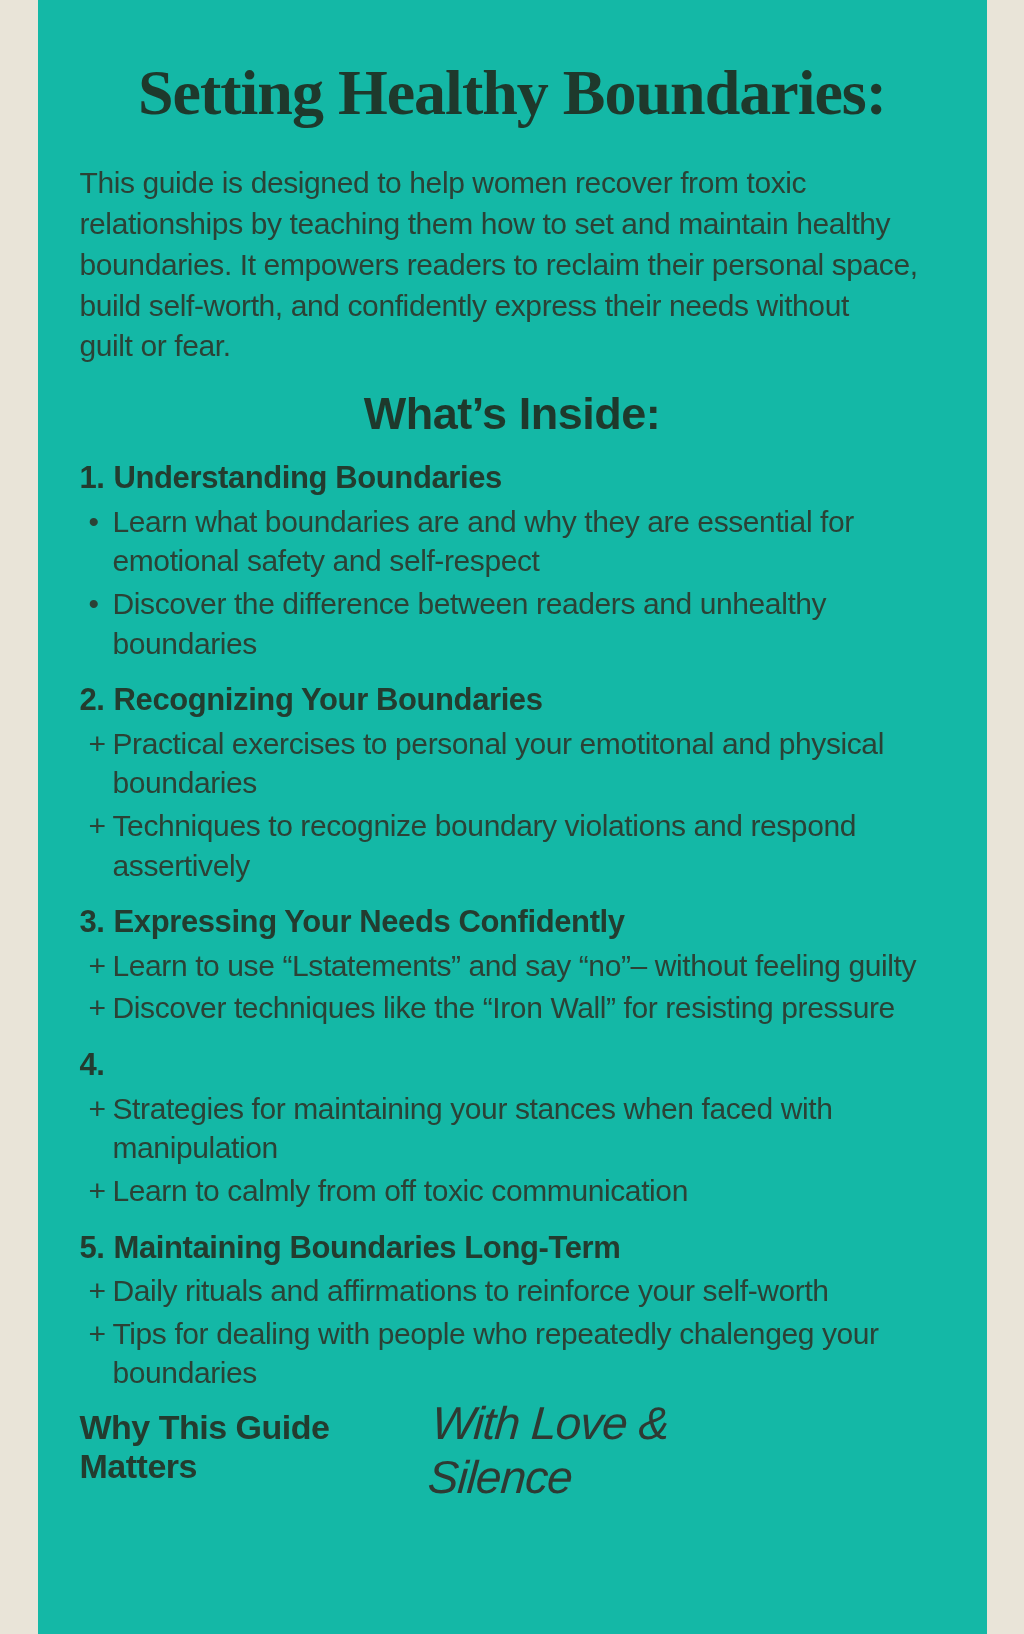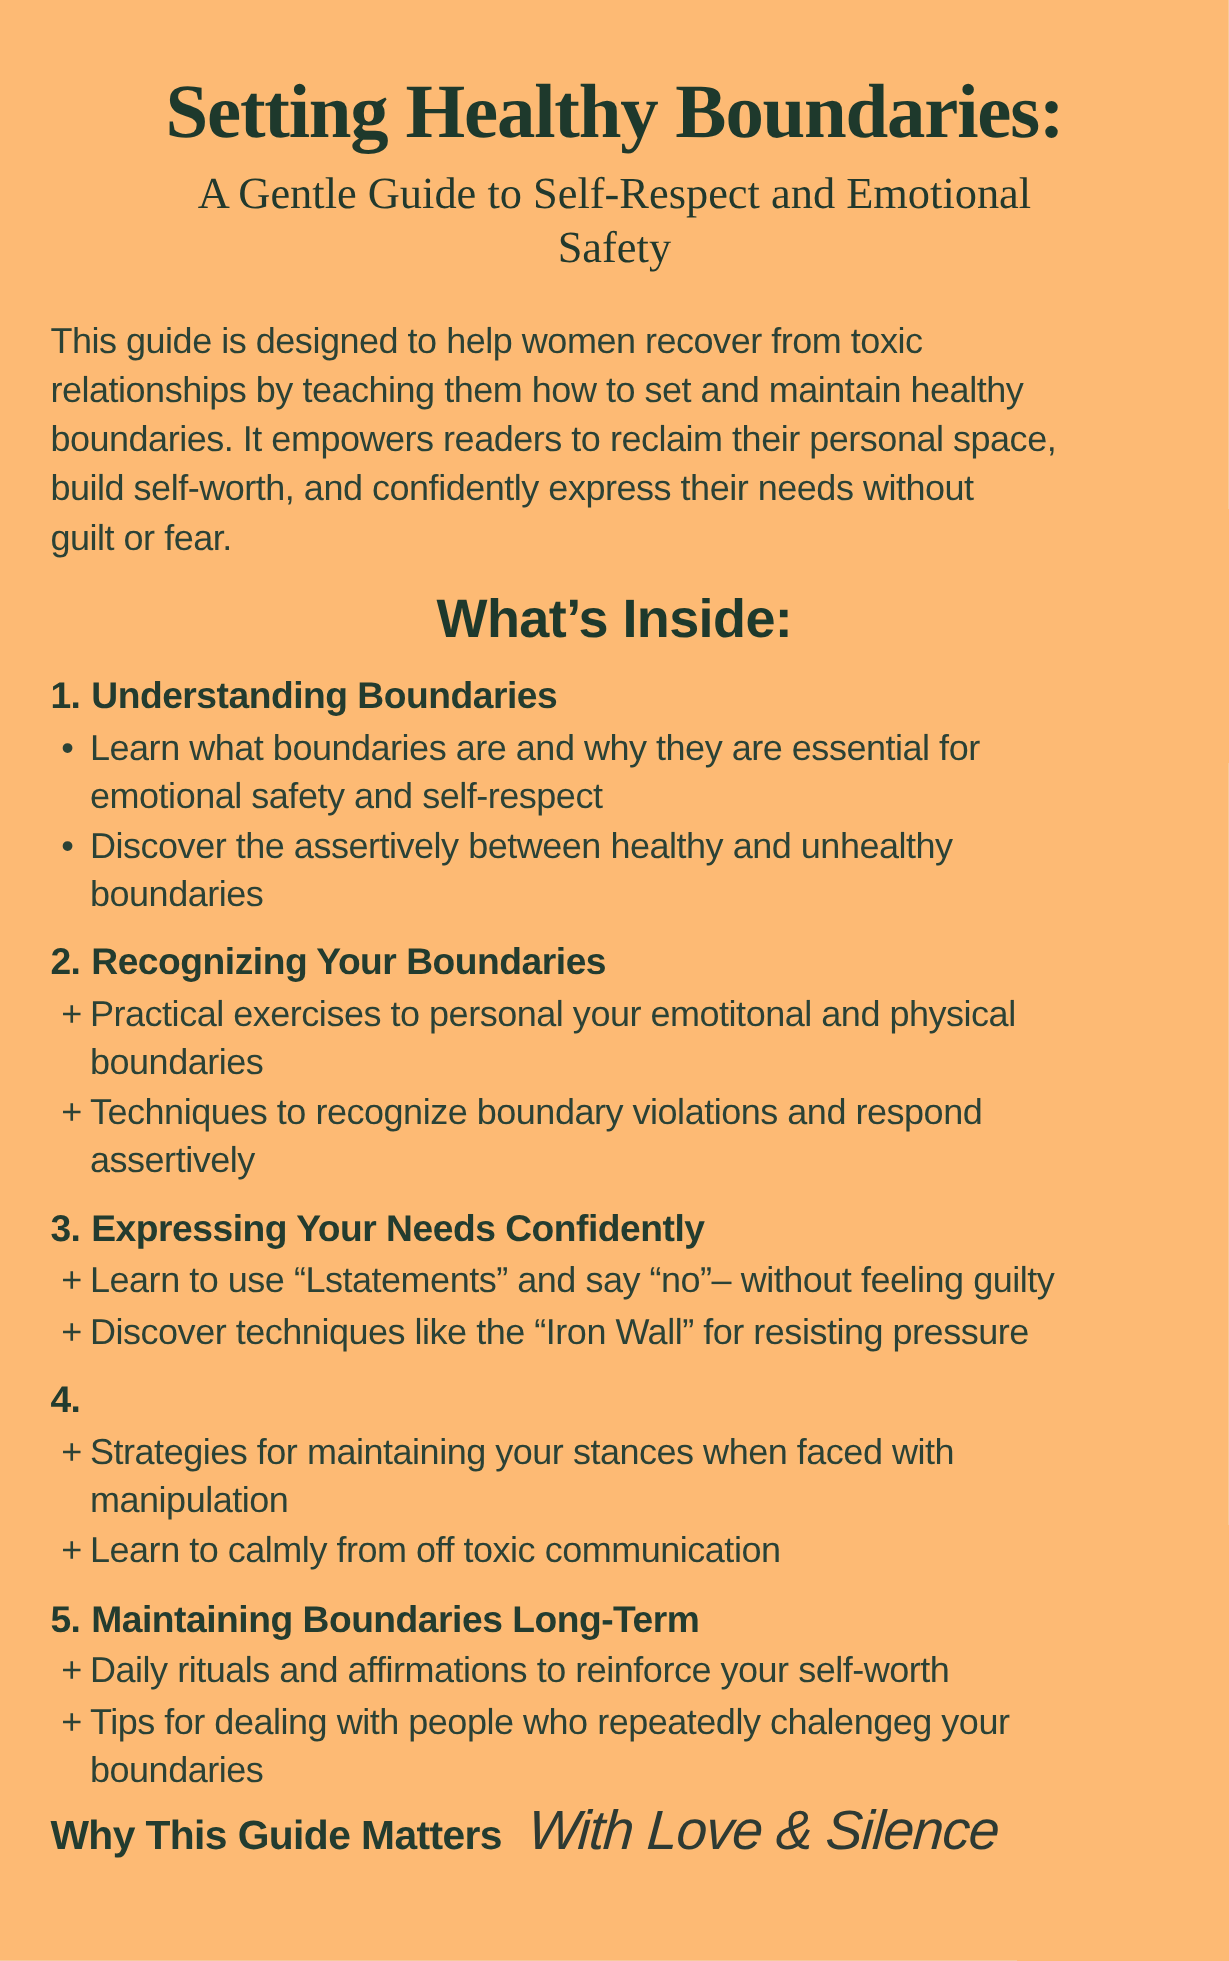--- a/index.html
+++ b/index.html
@@ -1,20 +1,20 @@
 <!DOCTYPE html>
 <html><head>
 <meta charset="utf-8">
 <style>
   html,body { margin:0; padding:0; background:#e9e4d8; }
   .page {
     position:relative;
-    width:1024px; height:1634px;
+    width:949px; height:1634px;
     margin:0 auto;
-    background:#fdba74;
+    background:#14b8a6;
     box-sizing:border-box;
     padding:30px 42px 0 42px;
     overflow:hidden;
     font-family:"Liberation Sans", sans-serif;
     color:#2b4236;
   }
   .title {
     margin:28px 0 0 0;
     text-align:center;
     font-family:"Liberation Serif", serif;
@@ -100,42 +100,40 @@
     letter-spacing:-1px;
     color:#2e3a33;
     transform:skewX(-4deg);
   }
 </style>
 </head>
 <body>
 
 <div class="page">
   <h1 class="title">Setting Healthy Boundaries:</h1>
-  <h2 class="subtitle">A Gentle Guide to Self-Respect and Emotional
-Safety</h2>
   <p class="intro">This guide is designed to help women recover from toxic
 relationships by teaching them how to set and maintain healthy
 boundaries. It empowers readers to reclaim their personal space,
 build self-worth, and confidently express their needs without
 guilt or fear.</p>
   <h3 class="whats-inside">What’s Inside:</h3>
   <div class="sections" id="sections">
       <div class="section">
         <div class="section-heading">
           <span>1.</span>
           <span>Understanding Boundaries</span>
         </div>
         <div class="item">
           <span class="marker">•</span>
           <span class="item-text">Learn what boundaries are and why they are essential for
 emotional safety and self-respect</span>
         </div>
         <div class="item">
           <span class="marker">•</span>
-          <span class="item-text">Discover the assertively between healthy and unhealthy
+          <span class="item-text">Discover the difference between readers and unhealthy
 boundaries</span>
         </div>
       </div>
       <div class="section">
         <div class="section-heading">
           <span>2.</span>
           <span>Recognizing Your Boundaries</span>
         </div>
         <div class="item">
           <span class="marker">+</span>

